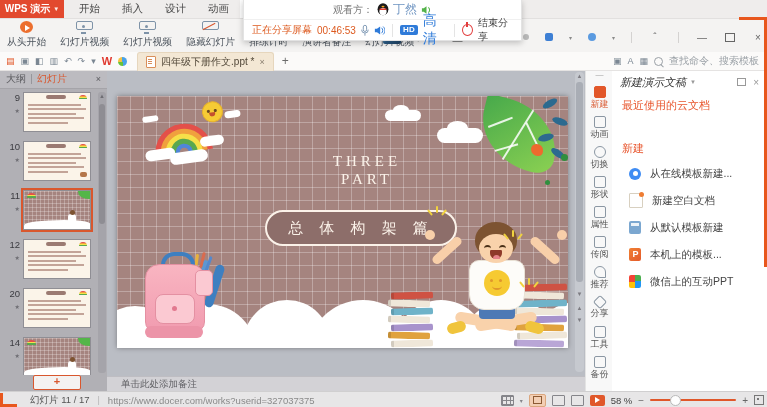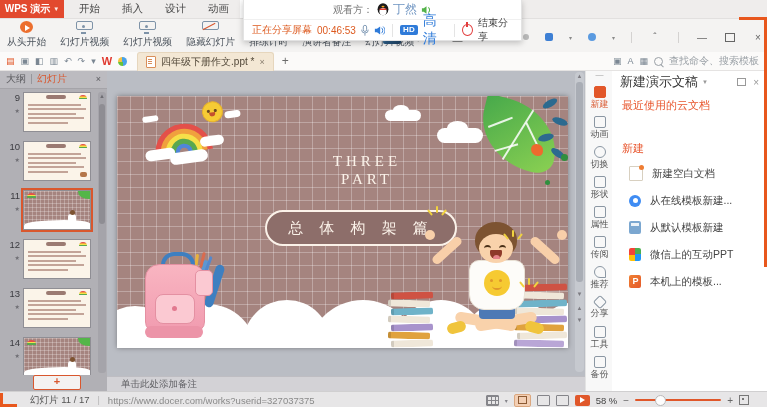--- a/index.html
+++ b/index.html
@@ -253,21 +253,21 @@
   .sitem.accent .slabel{color:#d9572e;}
   .si{width:10px;height:10px;border:1.2px solid #8b97a3;border-radius:2px;}
   .sitem.accent .si{background:#e2572a;border-color:#e2572a;border-radius:2px;}
   .si.transition{border-radius:50%;}
   .si.share{transform:rotate(45deg);width:8px;height:8px;}
   .si.recommend{border-radius:50% 50% 0 50%;}
 
   
   .task-panel{position:absolute;left:612px;top:70px;width:155px;height:321px;background:#fff;z-index:6;}
   .tp-head{height:24px;display:flex;align-items:center;padding:0 8px;gap:4px;}
-  .tp-title{font-size:13px;color:#333;}
+  .tp-title{font-size:11px;color:#333;font-style:italic;}
   .tp-caret{font-size:6px;color:#999;}
   .tp-tools{margin-left:auto;display:flex;align-items:center;gap:7px;}
   .tp-exp{width:7px;height:6px;border:1px solid #999;}
   .tp-x{font-size:10px;color:#999;}
   .tp-recent{font-size:11px;color:#e8562e;padding:4px 10px 0;}
   .blue-btn{margin:20px 0 0 52px;width:82px;height:22px;background:#4e8ef2;border-radius:3px;color:#fff;font-size:10.5px;display:flex;align-items:center;justify-content:center;}
   .tp-new{font-size:11px;color:#e8562e;padding:28px 10px 4px;}
   .pitem{height:27px;display:flex;align-items:center;gap:9px;padding-left:17px;}
   .pitem .plabel{font-size:10.5px;color:#454545;white-space:nowrap;}
   .pi{width:12px;height:13px;flex:none;position:relative;}
@@ -282,21 +282,21 @@
   .pi.wechat-ppt{background:conic-gradient(#4caf50 0 25%,#2196f3 0 50%,#ffc107 0 75%,#f44336 0);border-radius:2px;}
   .watermark{position:absolute;left:8px;top:280px;}
   .wm1{font-size:15px;color:#bcbcbc;}
   .wm2{font-size:9.5px;color:#c8c8c8;margin-top:6px;}
 
   
   .statusbar{position:absolute;left:0;top:391px;width:767px;height:16px;background:#e7e6e7;border-top:1px solid #d0cfd0;display:flex;align-items:center;z-index:20;}
   .sb-count{font-size:9.5px;color:#555;margin-left:30px;white-space:nowrap;}
   .sb-sep{color:#b5b5b5;margin:0 8px;font-size:9px;}
   .sb-url{font-size:9.5px;color:#8a8a8a;white-space:nowrap;}
-  .sb-right{margin-left:auto;display:flex;align-items:center;gap:6px;padding-right:18px;}
+  .sb-right{margin-left:auto;display:flex;align-items:center;gap:6px;padding-right:3px;}
   .sb-ico{width:11px;height:9px;border:1px solid #85858a;border-radius:1px;}
   .sb-ico.grid{background:linear-gradient(#85858a 1px,transparent 1px),linear-gradient(90deg,#85858a 1px,transparent 1px);background-size:4px 4px;}
   .sb-caret{font-size:6px;color:#85858a;}
   .sb-normal{width:15px;height:11px;background:#f3cfb4;border:1px solid #dba77f;border-radius:2px;display:flex;align-items:center;justify-content:center;}
   .sb-normal i{width:7px;height:6px;border:1px solid #8c5a33;display:block;}
   .sb-play{width:15px;height:11px;background:#e0572a;border-radius:2px;position:relative;}
   .sb-play::after{content:"";position:absolute;left:5.5px;top:2.5px;border-left:5px solid #fff;border-top:3px solid transparent;border-bottom:3px solid transparent;}
   .sb-zoom{font-size:9.5px;color:#444;}
   .sb-pm{font-size:10px;color:#666;}
   .slider{position:relative;width:86px;height:2px;background:#e0572a;border-radius:1px;}
@@ -527,21 +527,21 @@
               <span></span>
               <span></span>
               <span></span>
               <span></span>
             </span>
 
           </div>
         </div>
         <div class="trow">
           <div class="tnumcol">
-            <span class="tnum">13</span>
+            <span class="tnum">20</span>
             <span class="tstar"></span>
           </div>
           <div class="thumb text">
             <span class="t-pill"></span>
             <span class="t-rb"></span>
             <span class="t-lines">
               <span></span>
               <span></span>
               <span></span>
               <span></span>
@@ -749,38 +749,38 @@
       <span class="tp-tools">
         <span class="tp-exp"></span>
         <span class="tp-x">×</span>
       </span>
     </div>
     <div class="tp-recent">最近使用的云文档</div>
     <div class="tp-new">新建</div>
     <div>
 
     <div class="pitem">
+          <span class="pi online-template"></span>
+          <span class="plabel">从在线模板新建...</span>
+        </div>
+        <div class="pitem">
           <span class="pi blank-doc"></span>
           <span class="plabel">新建空白文档</span>
-        </div>
-        <div class="pitem">
-          <span class="pi online-template"></span>
-          <span class="plabel">从在线模板新建...</span>
         </div>
         <div class="pitem">
           <span class="pi default-template"></span>
           <span class="plabel">从默认模板新建</span>
         </div>
         <div class="pitem">
+          <span class="pi local-template"></span>
+          <span class="plabel">本机上的模板...</span>
+        </div>
+        <div class="pitem">
           <span class="pi wechat-ppt"></span>
           <span class="plabel">微信上的互动PPT</span>
-        </div>
-        <div class="pitem">
-          <span class="pi local-template"></span>
-          <span class="plabel">本机上的模板...</span>
         </div>
       </div>
   </div>
 
   <div class="statusbar">
     <span class="sb-count">幻灯片 11 / 17</span>
     <span class="sb-sep">|</span>
     <span class="sb-url">https://www.docer.com/works?userid=327037375</span>
     <div class="sb-right">
       <span class="sb-ico grid"></span>

